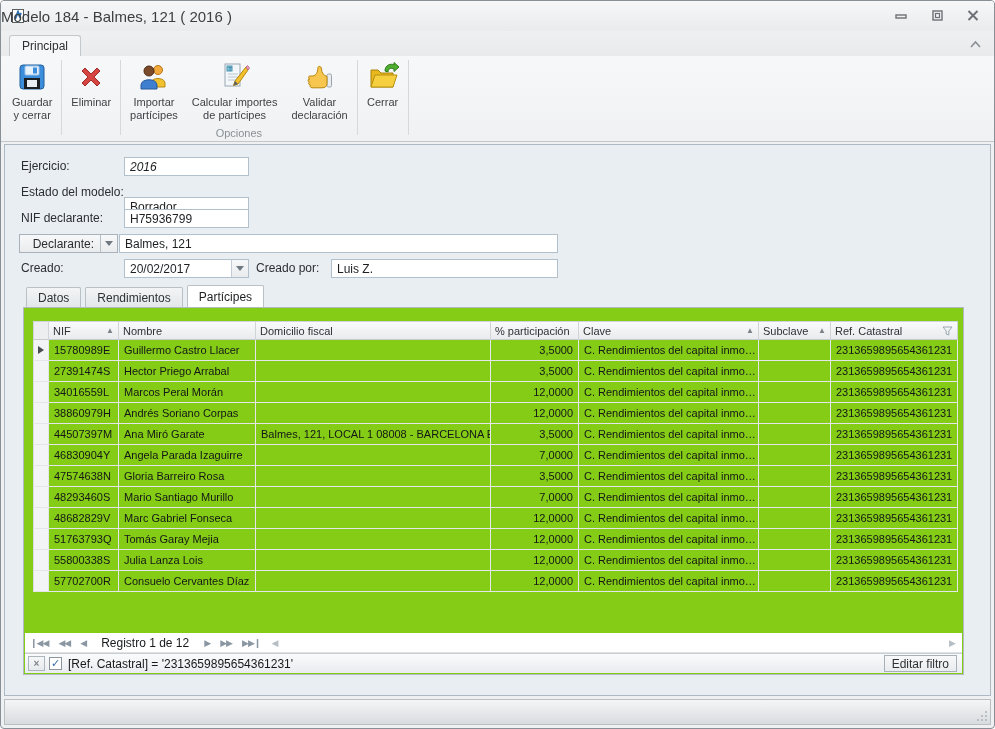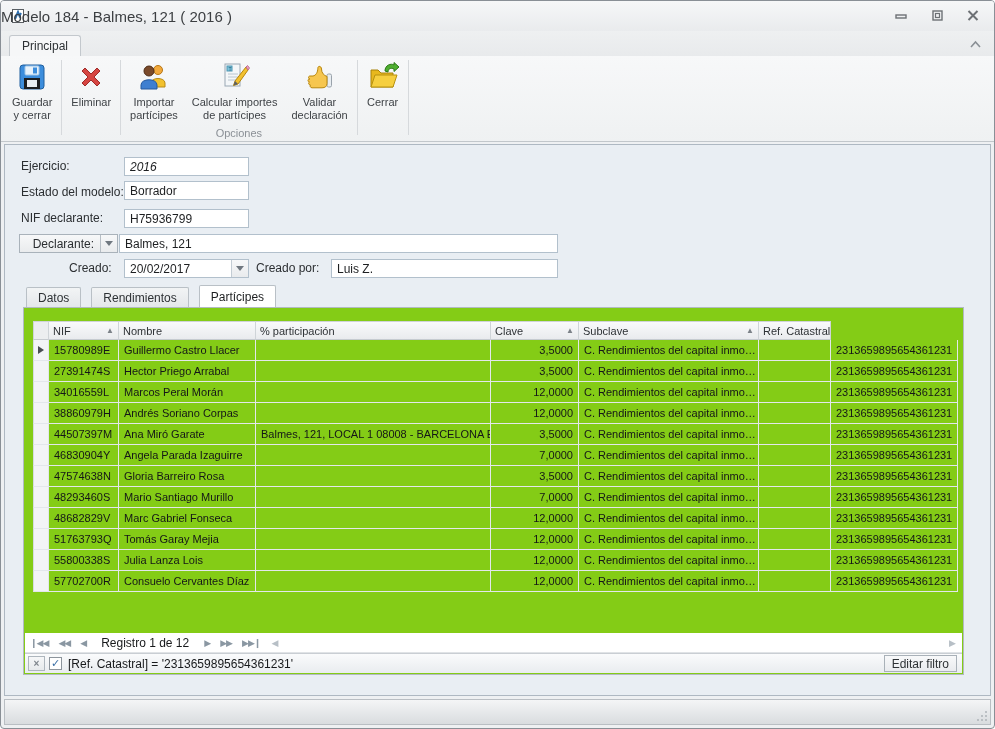--- a/index.html
+++ b/index.html
@@ -27,21 +27,21 @@
   .content{position:absolute;top:143px;left:3px;right:3px;bottom:32px;background:#e9eef3;border:1px solid #aeb8c2;}
   .form-label{position:absolute;font-size:12px;color:#2b2e31;}
   .tb{position:absolute;height:19px;background:#ffffff;border:1px solid #b2c0cc;font-size:12px;color:#1d1f21;display:flex;align-items:center;padding:0 5px;}
   .combo-btn{position:absolute;height:19px;background:linear-gradient(#f7f8f9,#e9ebed);border:1px solid #a9b2ba;font-size:12px;color:#2b2e31;display:flex;align-items:center;}
   .combo-btn .cap{padding:0 6px;flex:1;}
   .combo-btn .arrow-sec{width:17px;align-self:stretch;border-left:1px solid #b7bec5;display:flex;align-items:center;justify-content:center;}
   .dd-arrow2{width:0;height:0;border-left:4px solid transparent;border-right:4px solid transparent;border-top:5px solid #707880;}
   .tb .arrow-right{margin-left:auto;width:17px;align-self:stretch;border-left:1px solid #c3ccd4;display:flex;align-items:center;justify-content:center;background:linear-gradient(#f7f8f9,#e9ebed);margin-right:-5px;}
   
   .tabstrip{position:absolute;left:21px;top:140px;height:22px;display:flex;align-items:flex-end;}
-  .dtab{height:20px;padding:0 11px;font-size:12px;color:#2e3235;background:linear-gradient(#f2f4f5,#e4e7ea);border:1px solid #b9c0c6;border-bottom:none;border-radius:2px 2px 0 0;display:flex;align-items:center;margin-right:10px;}
+  .dtab{height:20px;padding:0 11px;font-size:12px;color:#2e3235;background:linear-gradient(#f2f4f5,#e4e7ea);border:1px solid #b9c0c6;border-bottom:none;border-radius:2px 2px 0 0;display:flex;align-items:center;margin-right:4px;}
   .dtab.active{height:22px;background:#ffffff;color:#1d1f21;position:relative;z-index:2;}
   
   .grid-panel{position:absolute;left:18px;top:162px;width:941px;height:368px;background:#84cc16;border:1px solid #b2bac1;}
   .grid{position:absolute;left:9px;top:13px;width:925px;}
   .grid-row{display:grid;grid-template-columns:16px 70px 137px 235px 88px 180px 72px 127px;}
   .gh{height:19px;background:linear-gradient(#f9fafb,#e9ebee);border-bottom:1px solid #c6cbd0;border-right:1px solid #cfd4d8;border-top:1px solid #cfd4d8;font-size:11px;color:#2e3235;display:flex;align-items:center;padding:0 4px;overflow:hidden;white-space:nowrap;}
   .gh:first-child{border-left:1px solid #cfd4d8;background:#eceef0;}
   .gc{height:21px;border-bottom:1px solid #e3e7eb;border-right:1px solid #e3e7eb;font-size:11px;color:#141618;display:flex;align-items:center;padding:0 5px;overflow:hidden;white-space:nowrap;}
   .gc.ind{border-left:1px solid #d7dbdf;background:#f3f4f6;padding:0 2px;justify-content:center;}
   .gc.num{justify-content:flex-end;}
@@ -179,34 +179,34 @@
 
     <div class="rb-sep"></div>
   </div>
 
   <div class="content">
 
     <div class="form-label" style="left:16px;top:14px;">Ejercicio:</div>
     <div class="tb" style="left:119px;top:12px;width:125px;font-style:italic;">2016</div>
 
     <div class="form-label" style="left:16px;top:40px;">Estado del modelo:</div>
-    <div class="tb" style="left:119px;top:36px;width:125px;text-align:right;">Borrador</div>
+    <div class="tb" style="left:119px;top:52px;width:125px;text-align:right;">Borrador</div>
 
     <div class="form-label" style="left:16px;top:66px;">NIF declarante:</div>
     <div class="tb" style="left:119px;top:64px;width:125px;">H75936799</div>
 
     <div class="combo-btn" style="left:14px;top:89px;width:99px;text-align:right;">
       <span class="cap">Declarante:</span>
       <span class="arrow-sec">
           <span class="dd-arrow2"></span>
         </span>
     </div>
     <div class="tb" style="left:114px;top:89px;width:439px;">Balmes, 121</div>
 
-    <div class="form-label" style="left:16px;top:116px;margin-left:48px;">Creado:</div>
+    <div class="form-label" style="left:16px;top:116px;">Creado:</div>
     <div class="tb" style="left:119px;top:114px;width:125px;">
       <span>20/02/2017</span>
       <span class="arrow-right">
           <span class="dd-arrow2"></span>
         </span>
     </div>
     <div class="form-label" style="left:251px;top:116px;">Creado por:</div>
     <div class="tb" style="left:326px;top:114px;width:227px;">Luis Z.</div>
 
     <div class="tabstrip">
@@ -218,20 +218,23 @@
     <div class="grid-panel">
       <div class="grid">
         <div class="grid-row">
           <div class="gh"></div>
           <div class="gh">
               <span>NIF</span>
               <span class="sort-arrow">▲</span>
             </div>
           <div class="gh">
               <span>Nombre</span>
+            </div>
+          <div class="gh">
+              <span>Domicilio fiscal</span>
             </div>
           <div class="gh">
               <span>% participación</span>
             </div>
           <div class="gh">
               <span>Clave</span>
               <span class="sort-arrow">▲</span>
             </div>
           <div class="gh">
               <span>Subclave</span>

